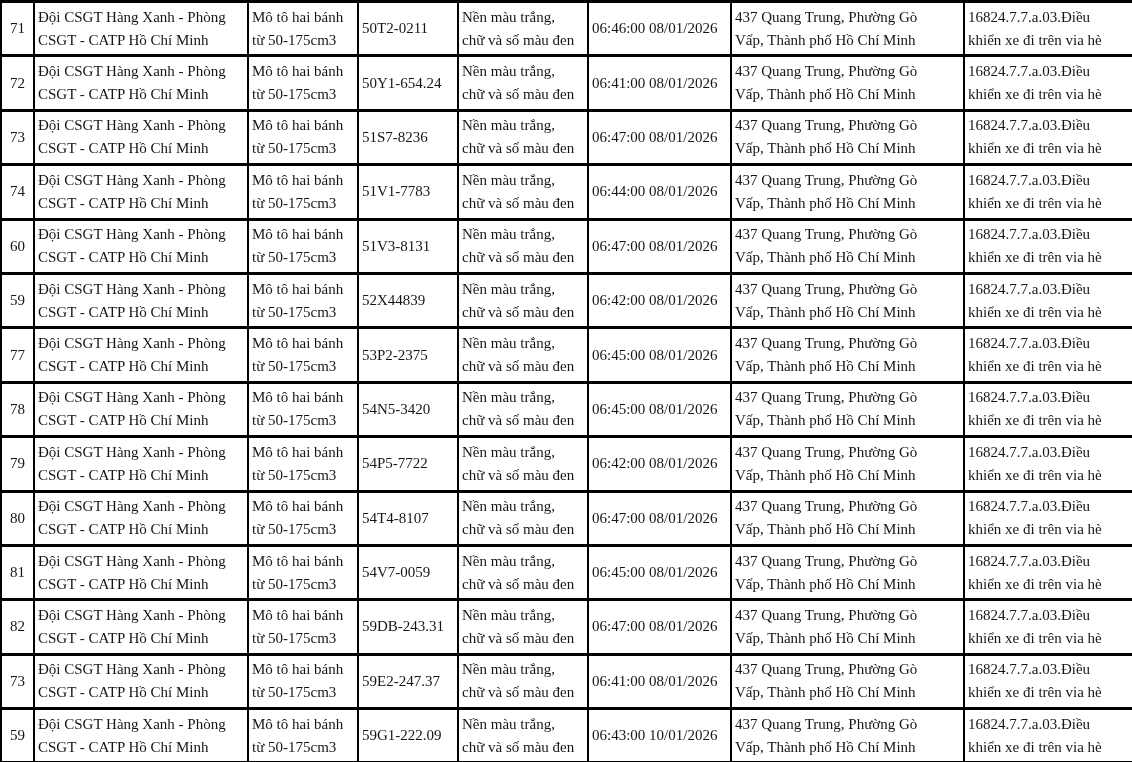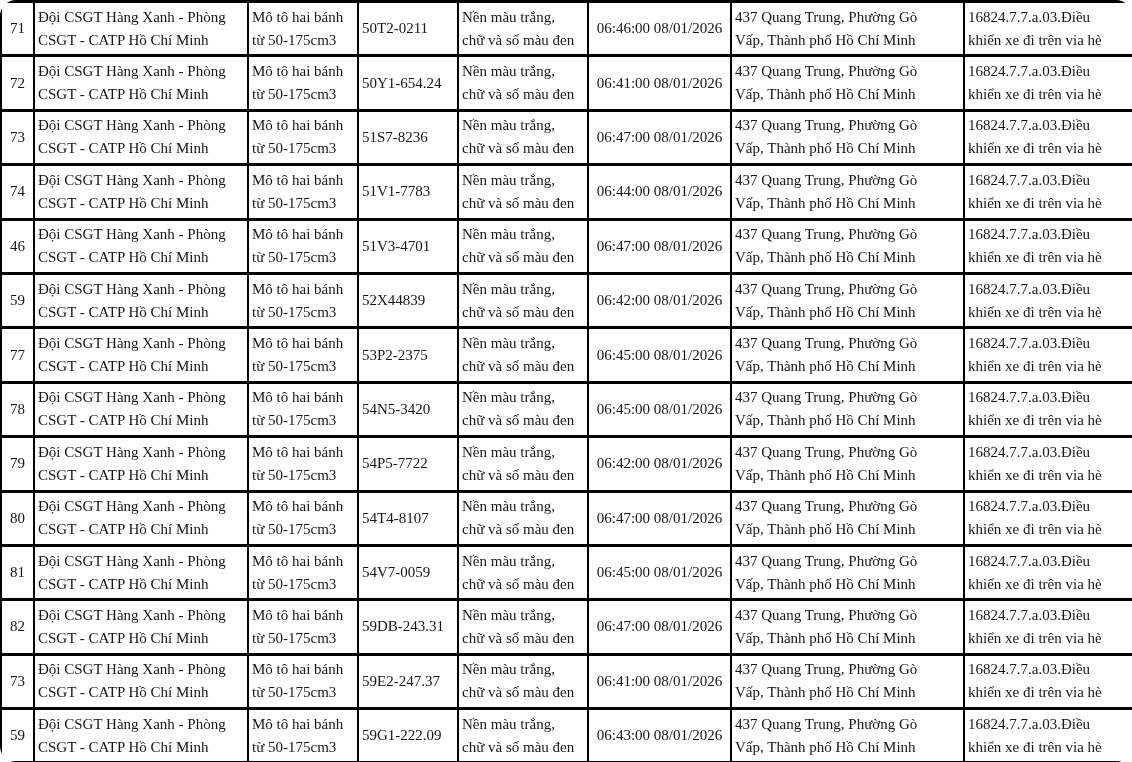--- a/index.html
+++ b/index.html
@@ -2,21 +2,20 @@
 <html><head>
 <meta charset="utf-8">
 <style>
   html, body { margin: 0; padding: 0; background: #ffffff; }
   .viewport {
     width: 1132px;
     height: 762px;
     overflow: hidden;
     background: #ffffff;
     position: relative;
-    border-radius: 16px;
   }
   table.violations {
     border-collapse: collapse;
     table-layout: fixed;
     width: 1150px;
     font-family: "Liberation Serif", "DejaVu Serif", serif;
     font-size: 15px;
     line-height: 23px;
     color: #151515;
   }
@@ -24,21 +23,21 @@
   table.violations td {
     border: solid #000000;
     border-width: 3px 2px;
     padding: 1px 3px;
     vertical-align: middle;
     overflow: hidden;
   }
   td.c-no { text-align: center; padding: 1px 0; }
   td.multi { white-space: pre; }
   td.c-plate, td.c-time { white-space: nowrap; }
-  td.c-time { padding-left: 2px; padding-right: 0; text-align: center; }
+  td.c-time { padding-left: 2px; padding-right: 0; }
 </style>
 </head>
 <body>
 
 <div class="viewport">
   <table class="violations">
     <colgroup>
       <col style="width:33px">
       <col style="width:214px">
       <col style="width:110px">
@@ -103,26 +102,26 @@
     <td class="c-plate">51V1-7783</td>
     <td class="c-color multi">Nền màu trắng,
 chữ và số màu đen</td>
     <td class="c-time">06:44:00 08/01/2026</td>
     <td class="c-location multi">437 Quang Trung, Phường Gò
 Vấp, Thành phố Hồ Chí Minh</td>
     <td class="c-violation multi">16824.7.7.a.03.Điều
 khiển xe đi trên via hè</td>
   </tr>
         <tr>
-    <td class="c-no">46</td>
-    <td class="c-unit multi">Đội CSGT Hàng Xanh - Phòng
-CSGT - CATP Hồ Chí Minh</td>
-    <td class="c-vehicle multi">Mô tô hai bánh
-từ 50-175cm3</td>
-    <td class="c-plate">51V3-4701</td>
+    <td class="c-no">60</td>
+    <td class="c-unit multi">Đội CSGT Hàng Xanh - Phòng
+CSGT - CATP Hồ Chí Minh</td>
+    <td class="c-vehicle multi">Mô tô hai bánh
+từ 50-175cm3</td>
+    <td class="c-plate">51V3-8131</td>
     <td class="c-color multi">Nền màu trắng,
 chữ và số màu đen</td>
     <td class="c-time">06:47:00 08/01/2026</td>
     <td class="c-location multi">437 Quang Trung, Phường Gò
 Vấp, Thành phố Hồ Chí Minh</td>
     <td class="c-violation multi">16824.7.7.a.03.Điều
 khiển xe đi trên via hè</td>
   </tr>
         <tr>
     <td class="c-no">59</td>
@@ -246,21 +245,21 @@
   </tr>
         <tr>
     <td class="c-no">59</td>
     <td class="c-unit multi">Đội CSGT Hàng Xanh - Phòng
 CSGT - CATP Hồ Chí Minh</td>
     <td class="c-vehicle multi">Mô tô hai bánh
 từ 50-175cm3</td>
     <td class="c-plate">59G1-222.09</td>
     <td class="c-color multi">Nền màu trắng,
 chữ và số màu đen</td>
-    <td class="c-time">06:43:00 08/01/2026</td>
+    <td class="c-time">06:43:00 10/01/2026</td>
     <td class="c-location multi">437 Quang Trung, Phường Gò
 Vấp, Thành phố Hồ Chí Minh</td>
     <td class="c-violation multi">16824.7.7.a.03.Điều
 khiển xe đi trên via hè</td>
   </tr>
       </tbody>
   </table>
 </div>
 
 </body></html>

